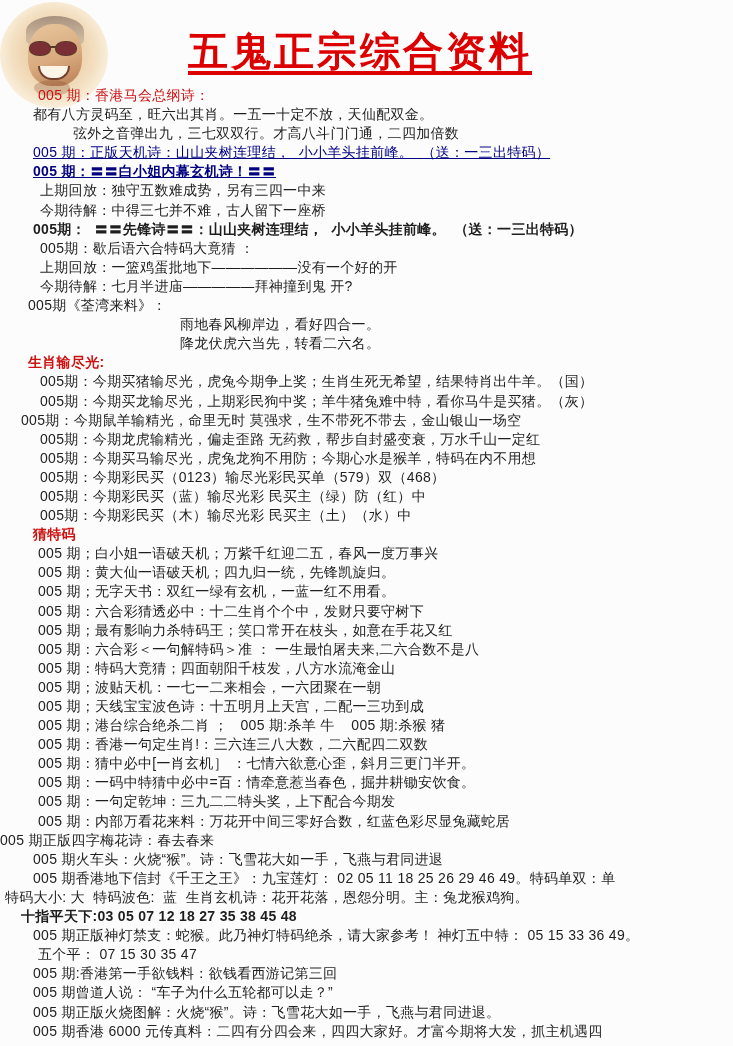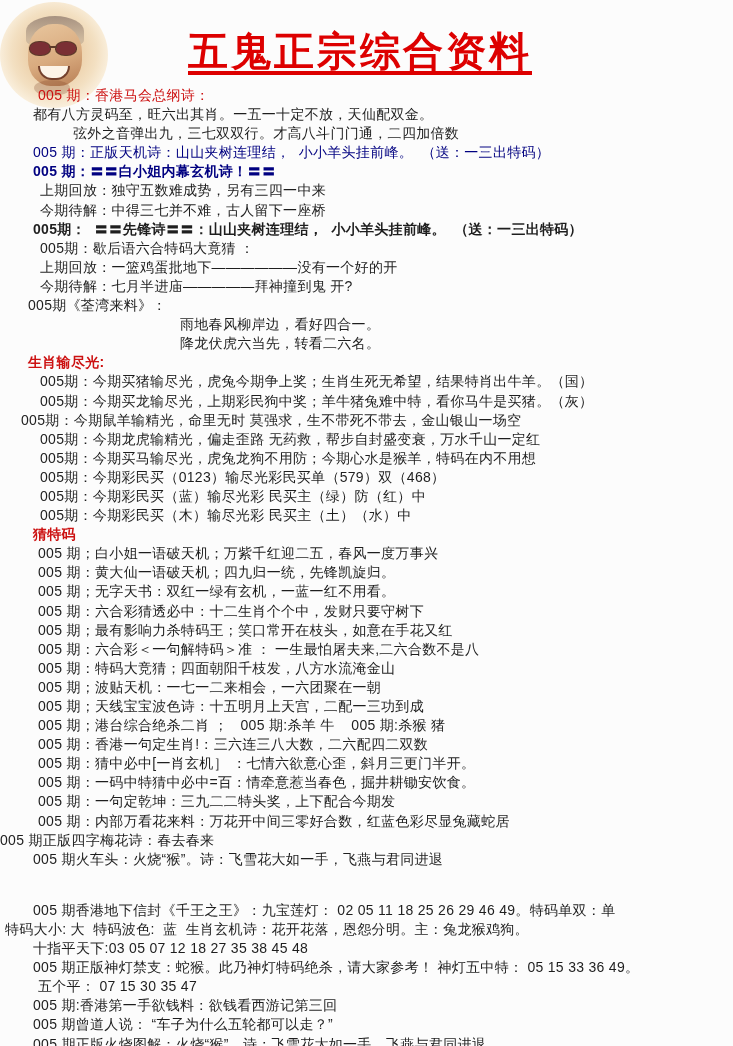--- a/index.html
+++ b/index.html
@@ -57,21 +57,21 @@
   }
   
   .lines { position:absolute; top:86px; left:0; width:684px; }
   .line {
     font-size:14px; line-height:19.1px;
     white-space:pre; overflow:hidden;
     letter-spacing:.3px;
     color:#1e1e1e;
   }
   .line.red  { color:#cc1111; }
-  .line.navy { color:#000080; }
+  .line.navy { color:#000080;text-decoration:underline; }
   .line.black{ color:#1e1e1e; }
 </style>
 </head>
 <body>
 
 <div class="page">
 
   <div class="portrait">
     <div class="glow"></div>
     <div class="hair"></div>
@@ -120,23 +120,23 @@
       <div class="line black" style="padding-left: 38px;">005 期；波贴天机：一七一二来相会，一六团聚在一朝</div>
       <div class="line black" style="padding-left: 38px;">005 期；天线宝宝波色诗：十五明月上天宫，二配一三功到成</div>
       <div class="line black" style="padding-left: 38px;">005 期；港台综合绝杀二肖 ；   005 期:杀羊 牛    005 期:杀猴 猪</div>
       <div class="line black" style="padding-left: 38px;">005 期：香港一句定生肖!：三六连三八大数，二六配四二双数</div>
       <div class="line black" style="padding-left: 38px;">005 期：猜中必中[一肖玄机］ ：七情六欲意心歪，斜月三更门半开。</div>
       <div class="line black" style="padding-left: 38px;">005 期：一码中特猜中必中=百：情牵意惹当春色，掘井耕锄安饮食。</div>
       <div class="line black" style="padding-left: 38px;">005 期：一句定乾坤：三九二二特头奖，上下配合今期发</div>
       <div class="line black" style="padding-left: 38px;">005 期：内部万看花来料：万花开中间三零好合数，红蓝色彩尽显兔藏蛇居</div>
       <div class="line black" style="">005 期正版四字梅花诗：春去春来</div>
       <div class="line black" style="padding-left: 33px;">005 期火车头：火烧“猴”。诗：飞雪花大如一手，飞燕与君同进退</div>
-      <div class="line black" style="padding-left: 33px; margin-top: 32px;">005 期香港地下信封《千王之王》：九宝莲灯： 02 05 11 18 25 26 29 46 49。特码单双：单</div>
+      <div class="line black" style="padding-left: 33px;">005 期香港地下信封《千王之王》：九宝莲灯： 02 05 11 18 25 26 29 46 49。特码单双：单</div>
       <div class="line black" style="padding-left: 5px;">特码大小: 大  特码波色:  蓝  生肖玄机诗：花开花落，恩怨分明。主：兔龙猴鸡狗。</div>
-      <div class="line black" style="padding-left: 33px;">十指平天下:03 05 07 12 18 27 35 38 45 48</div>
+      <div class="line black" style="padding-left: 21px; font-weight: bold;">十指平天下:03 05 07 12 18 27 35 38 45 48</div>
       <div class="line black" style="padding-left: 33px;">005 期正版神灯禁支：蛇猴。此乃神灯特码绝杀，请大家参考！ 神灯五中特： 05 15 33 36 49。</div>
       <div class="line black" style="padding-left: 38px;">五个平： 07 15 30 35 47</div>
       <div class="line black" style="padding-left: 33px;">005 期:香港第一手欲钱料：欲钱看西游记第三回</div>
       <div class="line black" style="padding-left: 33px;">005 期曾道人说： “车子为什么五轮都可以走？”</div>
       <div class="line black" style="padding-left: 33px;">005 期正版火烧图解：火烧“猴”。诗：飞雪花大如一手，飞燕与君同进退。</div>
       <div class="line black" style="padding-left: 33px;">005 期香港 6000 元传真料：二四有分四会来，四四大家好。才富今期将大发，抓主机遇四</div>
     </div>
 
 </div>
 

